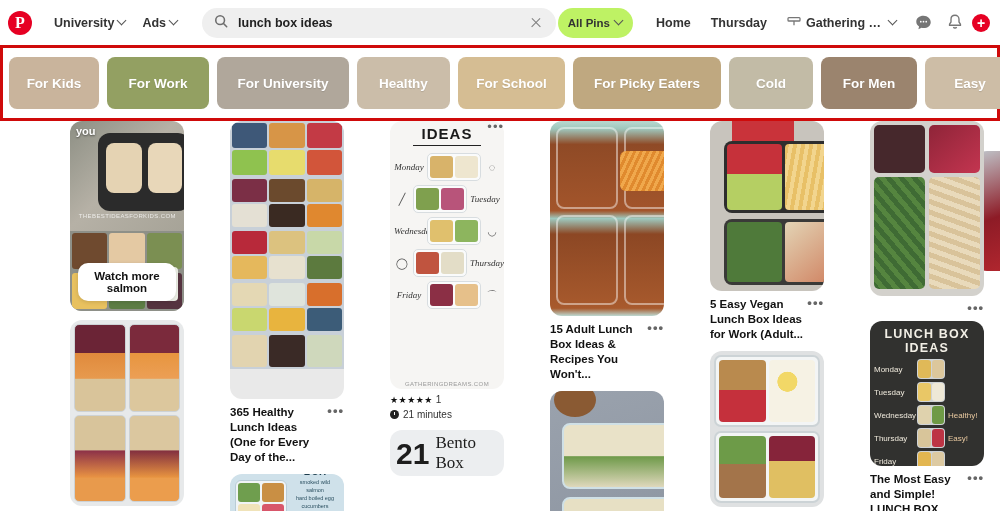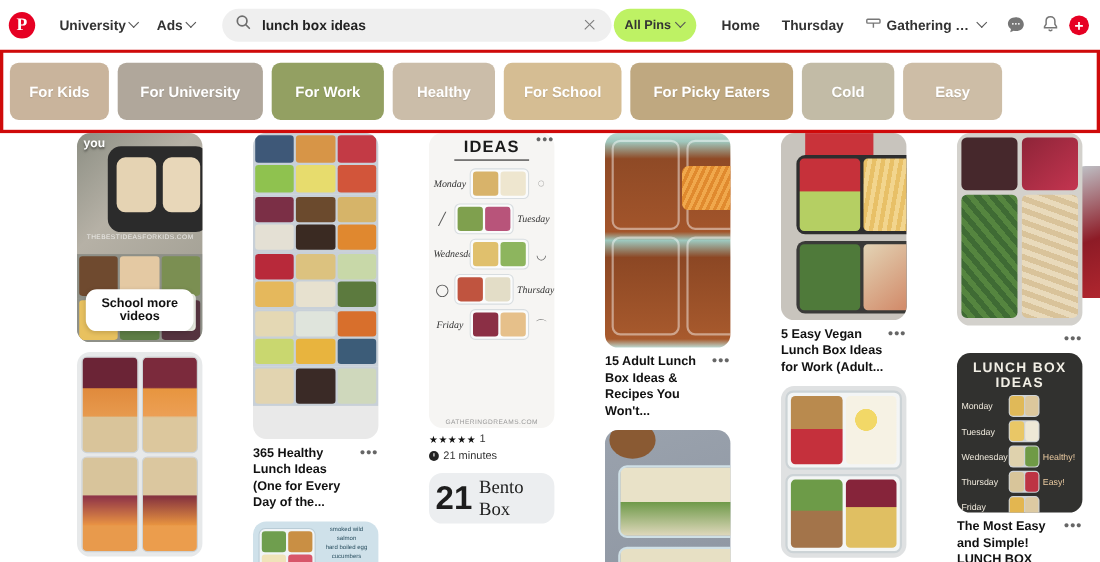--- a/index.html
+++ b/index.html
@@ -324,37 +324,40 @@
         </svg>
     </div>
     <div class="plus-badge">+</div>
   </div>
 </div>
 
 <div class="chipbar-outer" style="border-color: rgb(207, 10, 10);">
   <div class="chip" style="background: rgb(201, 180, 156); width: 90px;">
     <span>For Kids</span>
     </div>
+  <div class="chip" style="background: rgb(147, 160, 98); width: 102px;">
+    <span>For Work</span>
+    </div>
   <div class="chip" style="background: rgb(176, 167, 155); width: 132px;">
     <span>For University</span>
     </div>
-  <div class="chip" style="background: rgb(147, 160, 98); width: 102px;">
-    <span>For Work</span>
-    </div>
   <div class="chip" style="background: rgb(203, 189, 169); width: 93px;">
     <span>Healthy</span>
     </div>
   <div class="chip" style="background: rgb(213, 189, 147); width: 107px; text-align: right;">
     <span>For School</span>
     </div>
   <div class="chip" style="background: rgb(191, 168, 128); width: 148px;">
     <span>For Picky Eaters</span>
     </div>
   <div class="chip" style="background: rgb(194, 187, 166); width: 84px;">
     <span>Cold</span>
+    </div>
+  <div class="chip" style="background: rgb(155, 132, 110); width: 96px;">
+    <span>For Men</span>
     </div>
   <div class="chip" style="background: rgb(205, 189, 166); width: 90px;">
     <span>Easy</span>
     </div>
 </div>
 
 <div class="grid">
 
   <div class="edge-card" style="left:975px; top:30px; height:120px; background:linear-gradient(160deg,#c0c6cb,#8d1b26 55%,#b3272f);"></div>
 
@@ -374,21 +377,21 @@
         <div class="food-grid3" style="position:absolute;left:0;top:150px;width:100%;height:40px;background:#8e9088;">
           <div class="cell" style="background:#e8c15f;"></div>
             <div class="cell" style="background:#5d7d45;"></div>
             <div class="cell" style="background:#55333f;"></div>
         </div>
         <div style="position:absolute;left:38px;top:146px;width:70px;height:34px;background:#eef1e7;border-radius:4px;
                     font-size:17px;font-weight:bold;color:#5d8a3a;text-align:center;line-height:17px;padding-top:1px;">
           15+<div style="font-size:14px;color:#222;letter-spacing:-.5px;">LUNCH</div>
         </div>
         <div class="watch-more">
-          <span>School more videos</span>
+          <span>Watch more salmon</span>
         </div>
       </div>
     </div>
 
     <div class="pin">
       <div class="pin-img sandwich-tray" style="height:186px;">
         <div class="tray-cell" style="background:linear-gradient(180deg,#6b2436 32%,#e08a3c 33%,#e79a4e 62%,#d9c49a 63%);"></div>
         <div class="tray-cell" style="background:linear-gradient(180deg,#7b2a3c 32%,#e7953f 33%,#ec9f55 62%,#dcc79d 63%);"></div>
         <div class="tray-cell" style="background:linear-gradient(180deg,#d8c49b 40%,#8d3248 41%,#e89243 72%,#e89a4c 73%);"></div>
         <div class="tray-cell" style="background:linear-gradient(180deg,#dbc79f 40%,#83303f 41%,#e79340 72%,#eb9d4d 73%);"></div>

